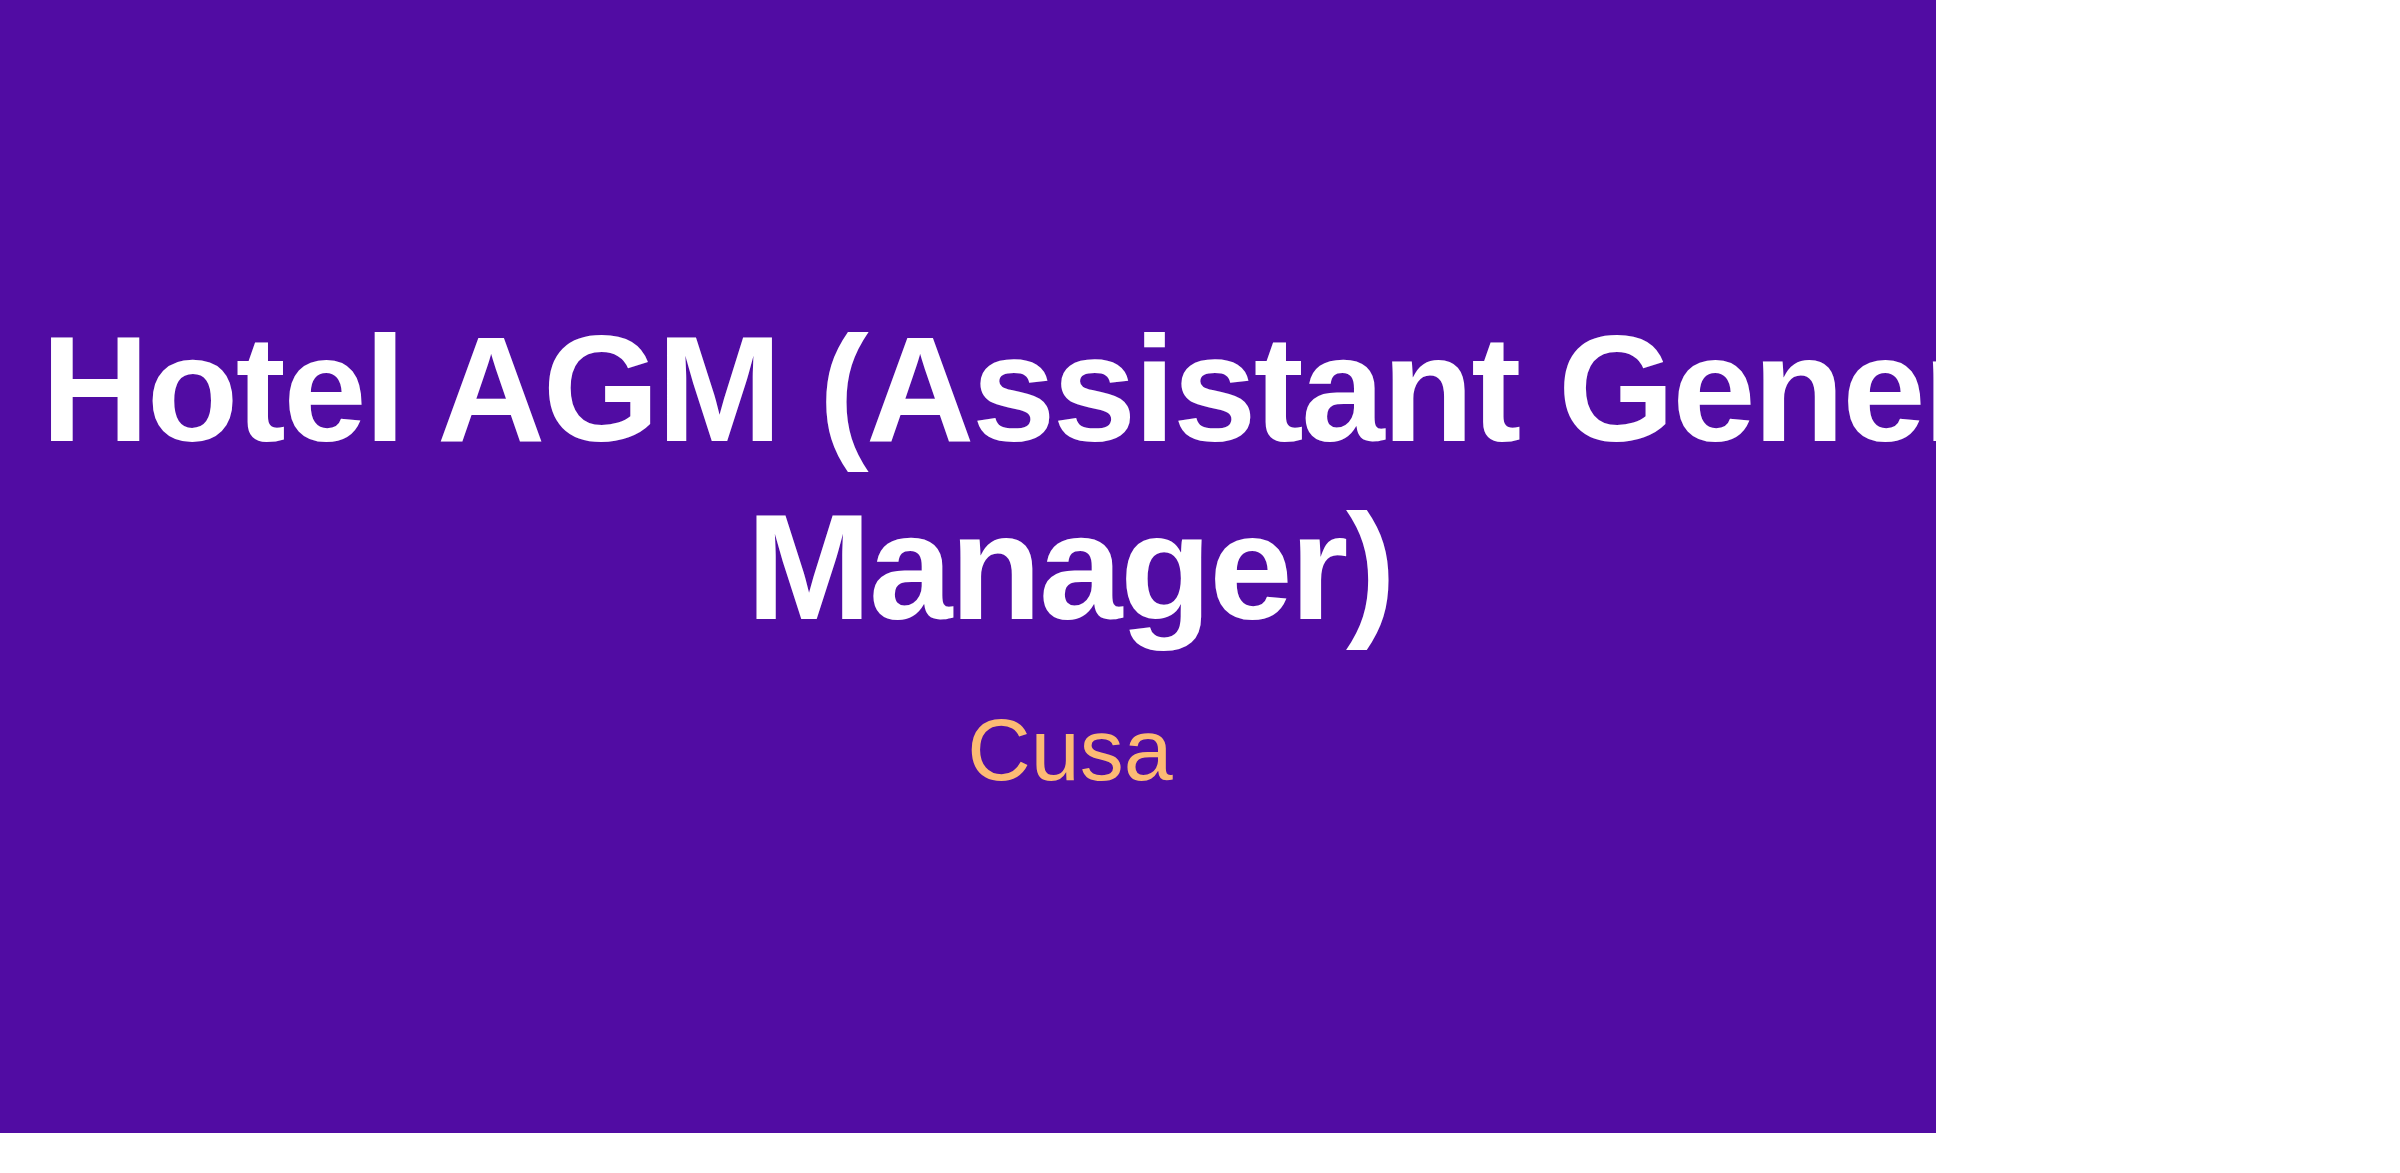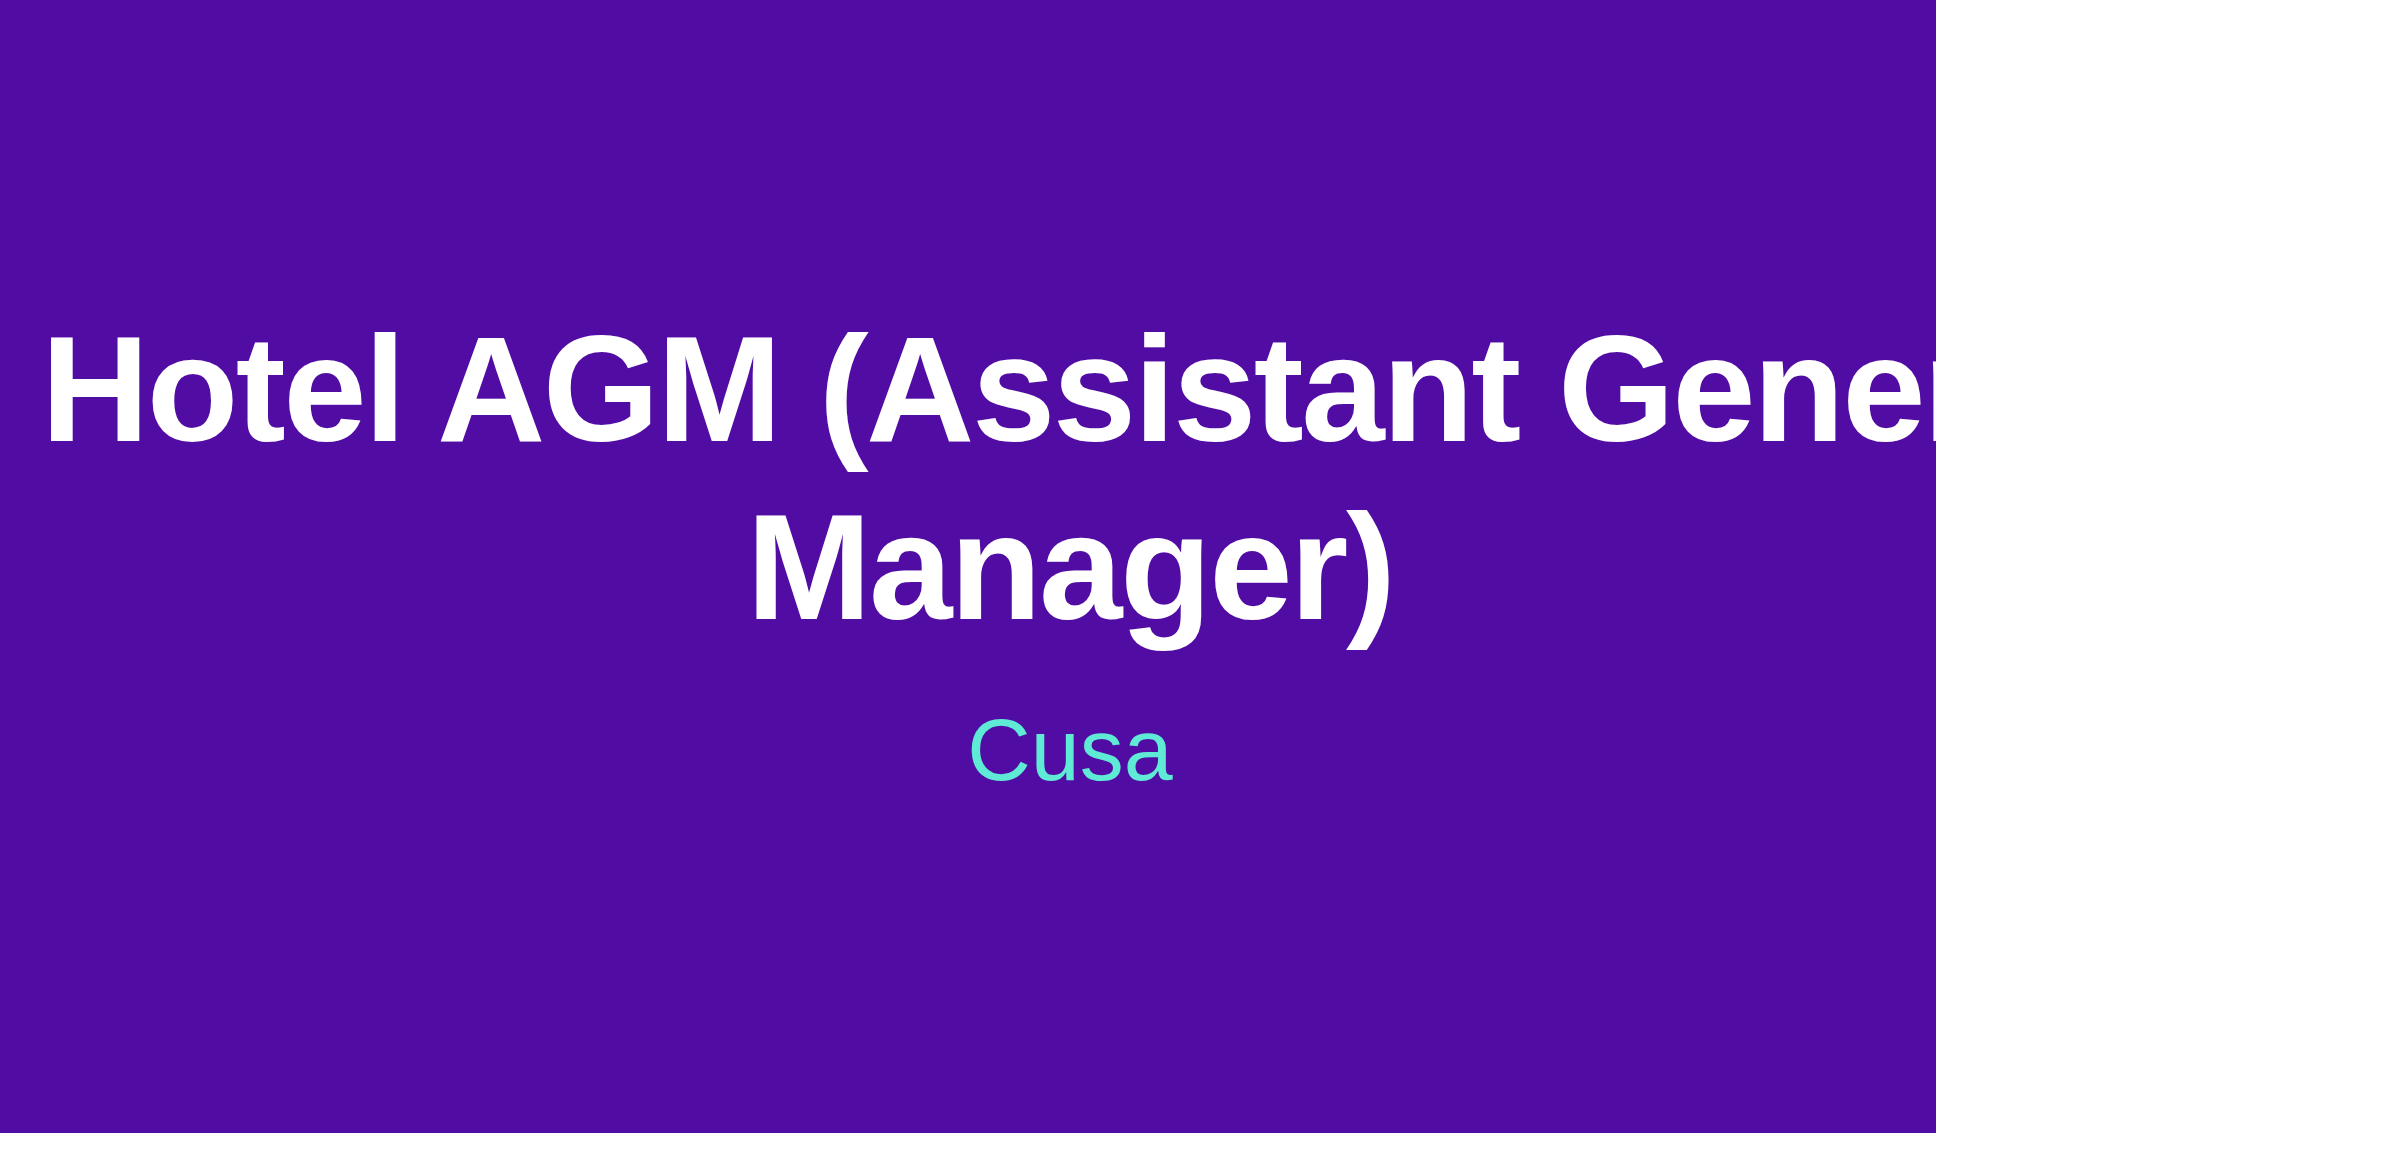--- a/index.html
+++ b/index.html
@@ -49,21 +49,21 @@
     text-align: center;
     word-wrap: break-word;
   }
 
   .hero-subtitle {
     font-family: "Liberation Sans", sans-serif;
     font-weight: 400;
     font-size: 88px;
     line-height: 104px;
     letter-spacing: 0px;
-    color: #5eead4;
+    color: #fdba74;
     margin: 0;
     padding-top: 42px;
     text-align: center;
   }
 
   .bottom-strip {
     position: absolute;
     left: 0;
     top: 1133px;
     width: 2400px;

